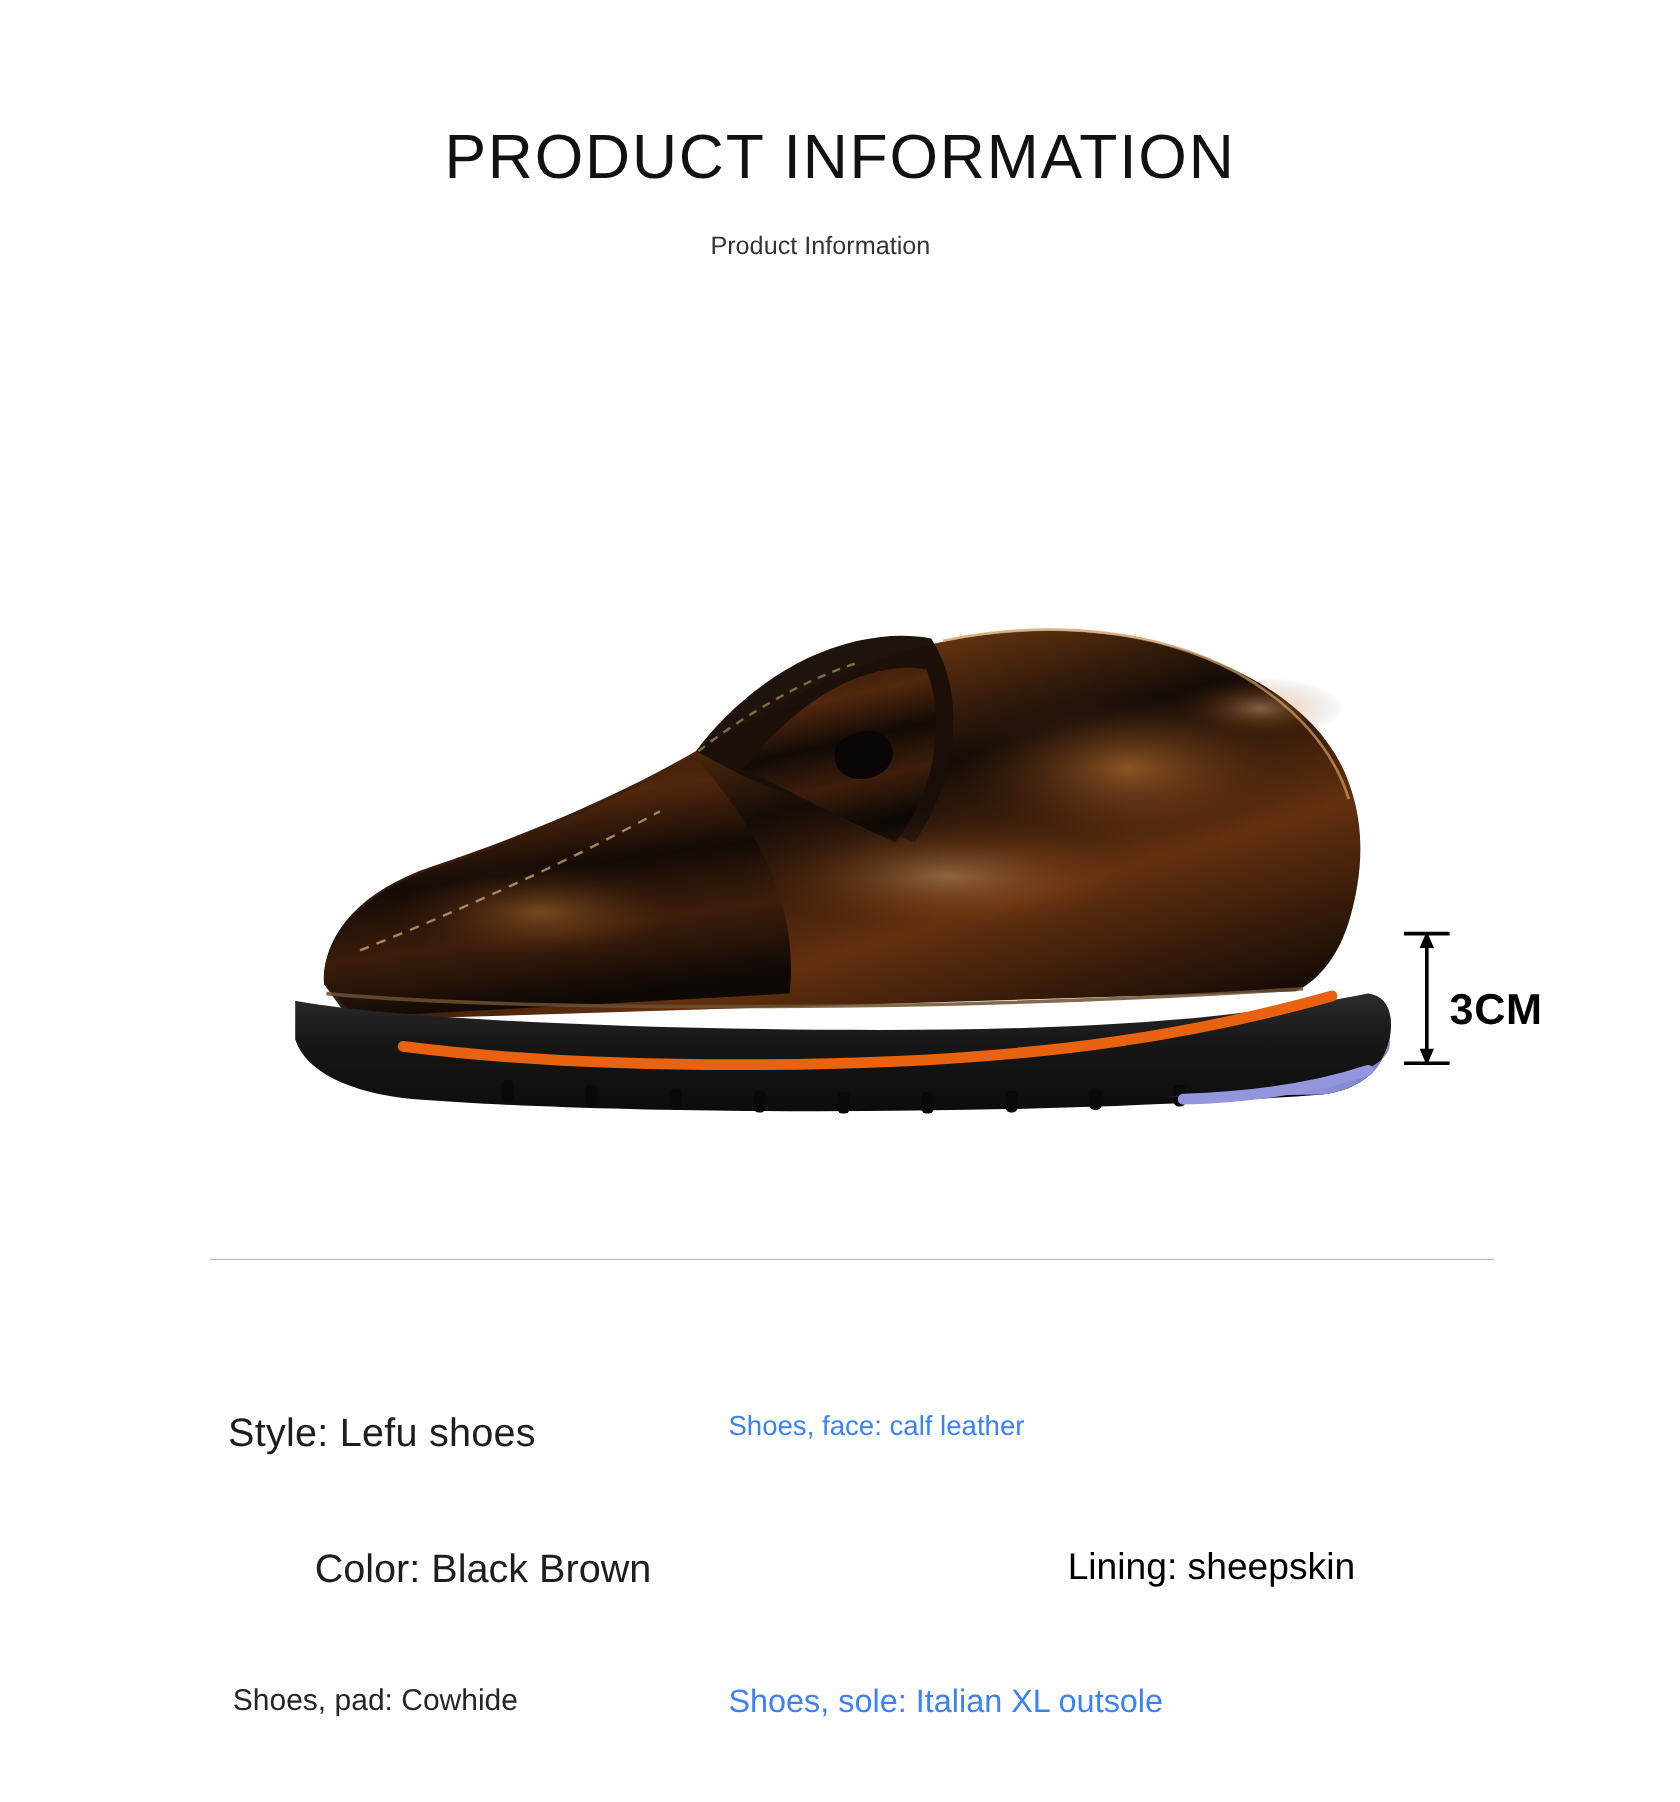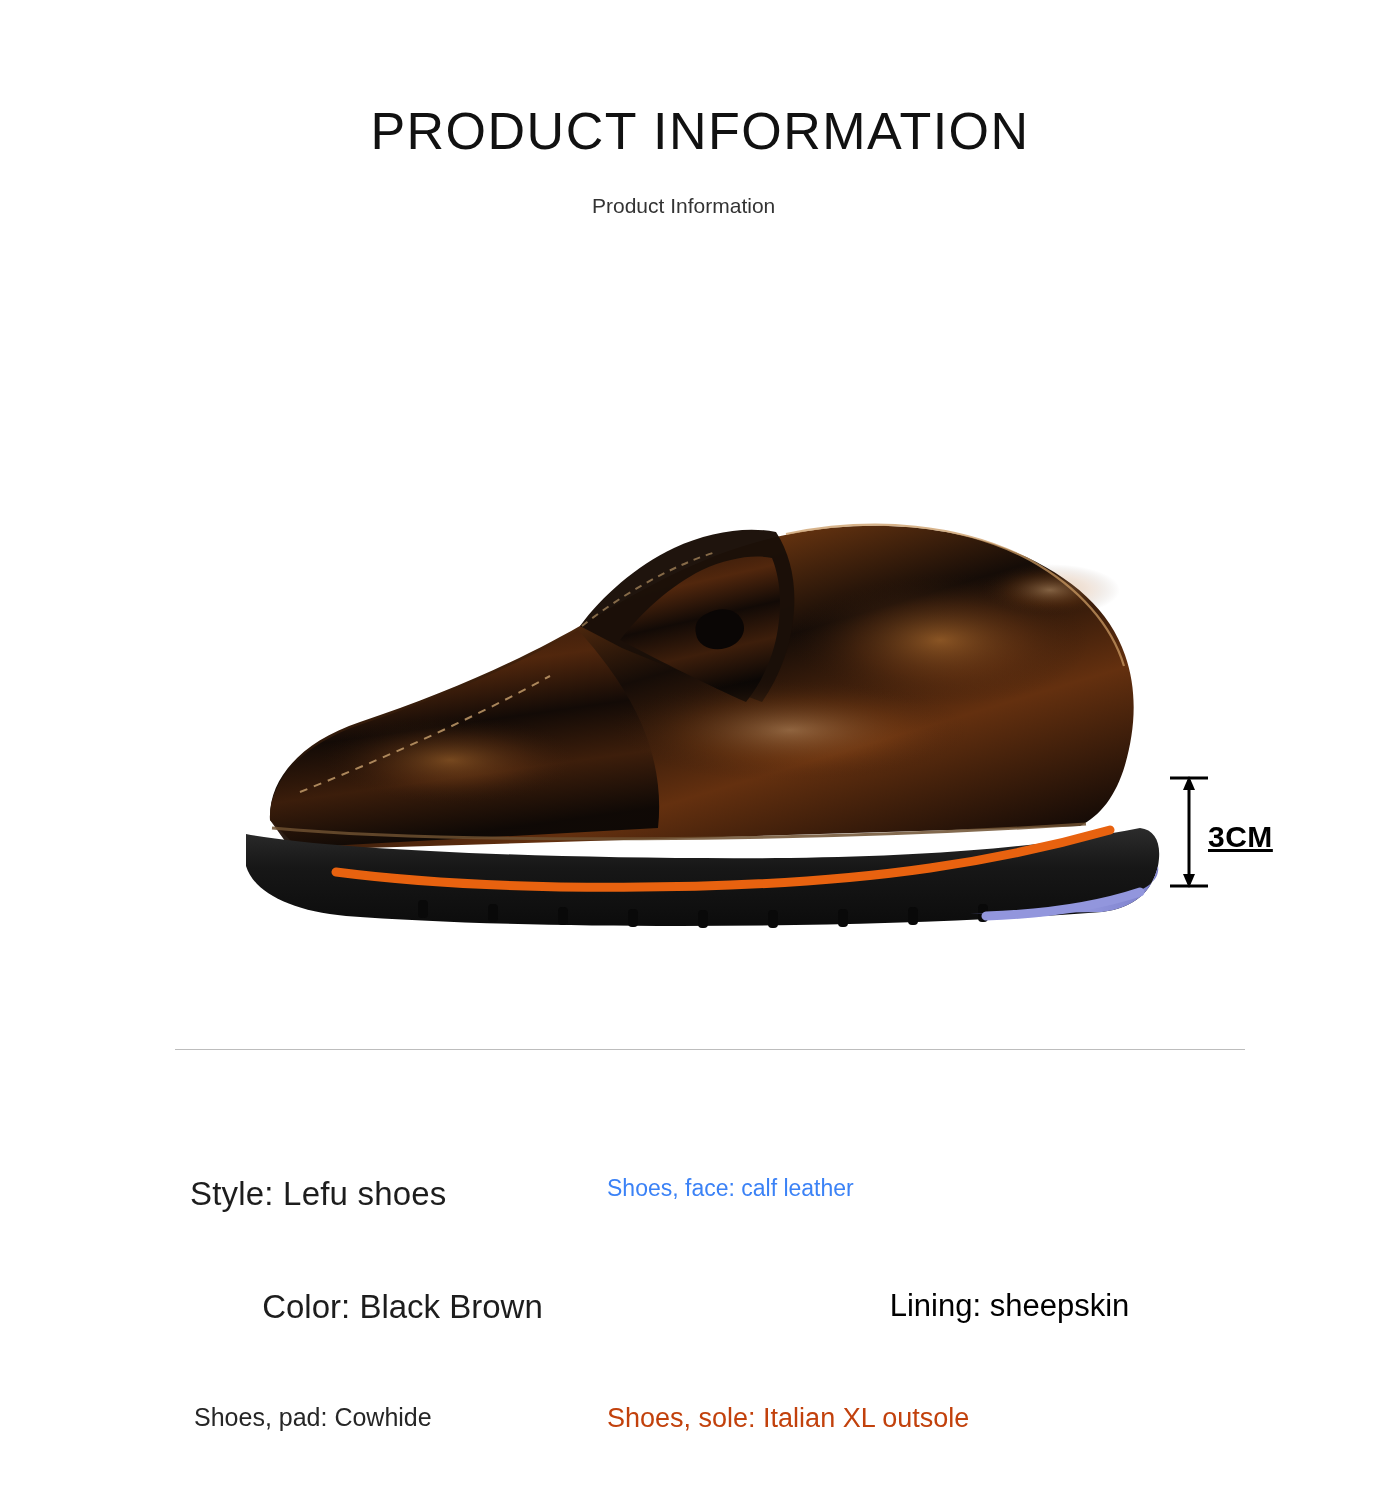--- a/index.html
+++ b/index.html
@@ -63,25 +63,24 @@
     position: absolute;
     left: 1160px;
     top: 770px;
     width: 140px;
     height: 130px;
   }
   .measure-label {
     position: absolute;
     left: 1208px;
     top: 820px;
-    font-size: 30px;
+    font-size: 36px;
     font-weight: 700;
     letter-spacing: 0.5px;
     color: #000;
-    text-decoration: underline;
   }
 
   
   .divider {
     position: absolute;
     left: 175px;
     top: 1049px;
     width: 1070px;
     height: 1px;
     background: #bdbdbd;
@@ -134,21 +133,21 @@
   }
   .s-pad {
     font-size: 25px;
     color: #262626;
     padding-top: 6px;
     padding-left: 4px;
     margin-top: 12px;
   }
   .s-sole {
     font-size: 27px;
-    color: #c2410c;
+    color: #3b82f6;
     padding-top: 3px;
   }
 </style>
 </head>
 <body>
 
 <div class="page">
 
   <div class="title">PRODUCT INFORMATION</div>
   <div class="subtitle">Product Information</div>

